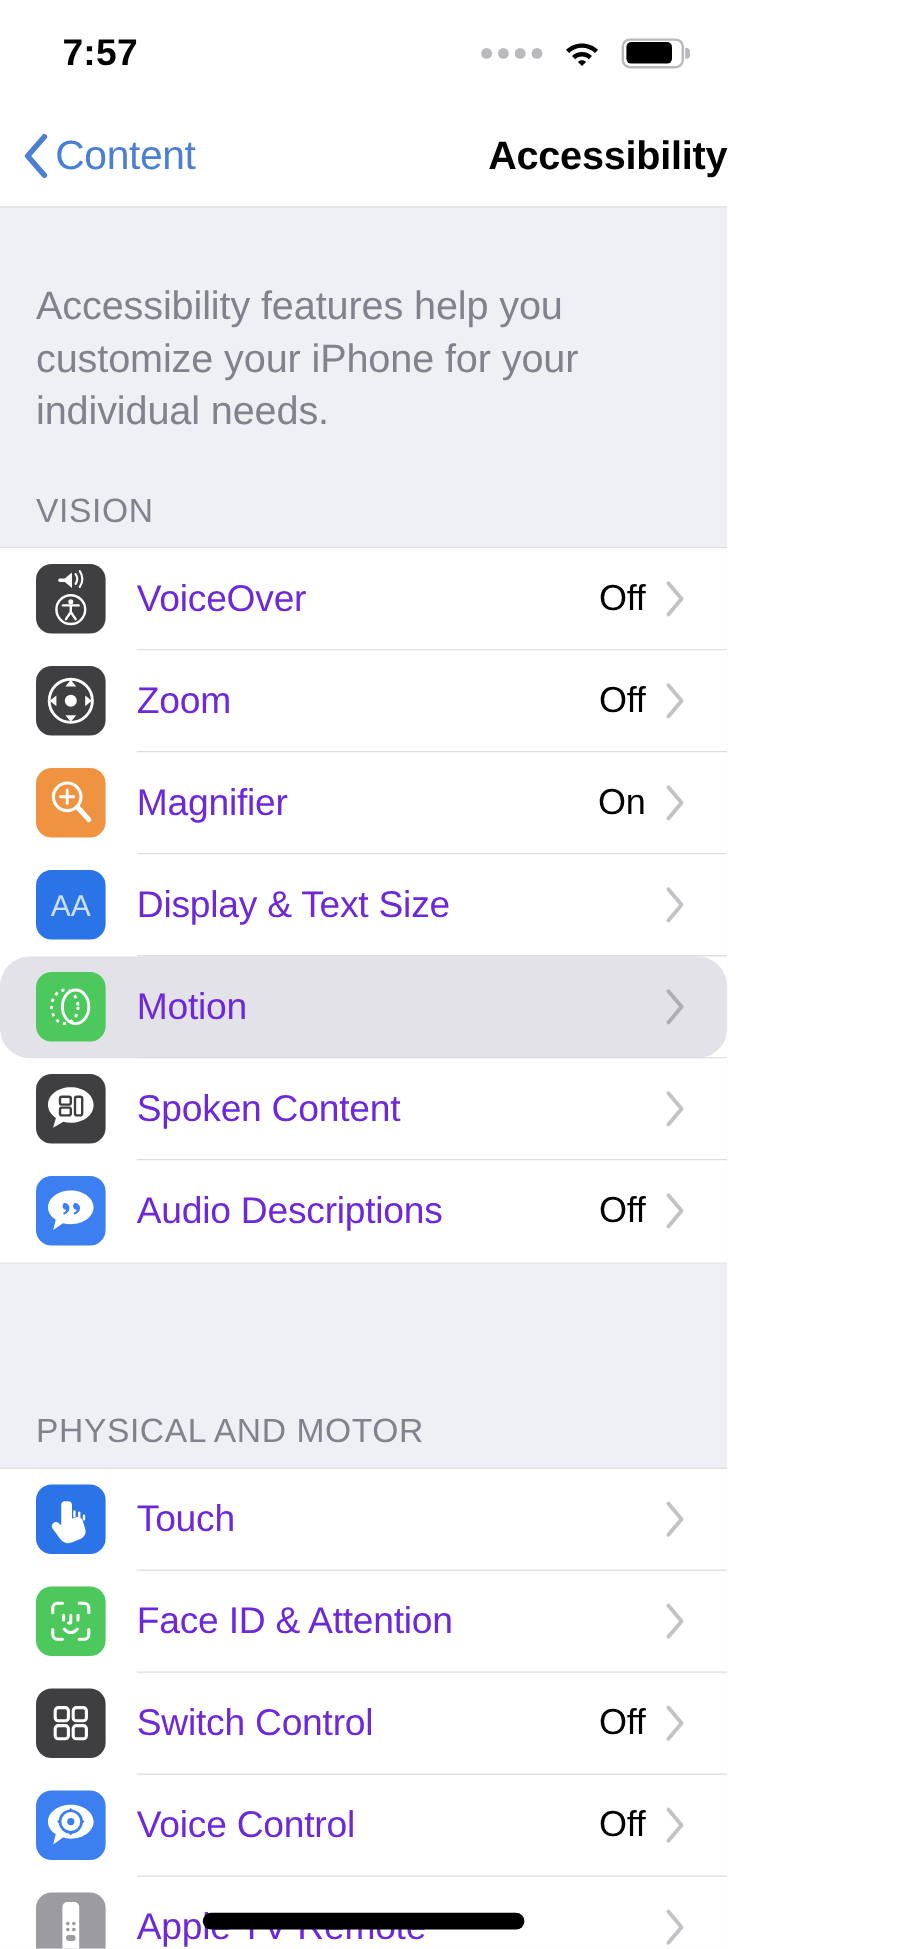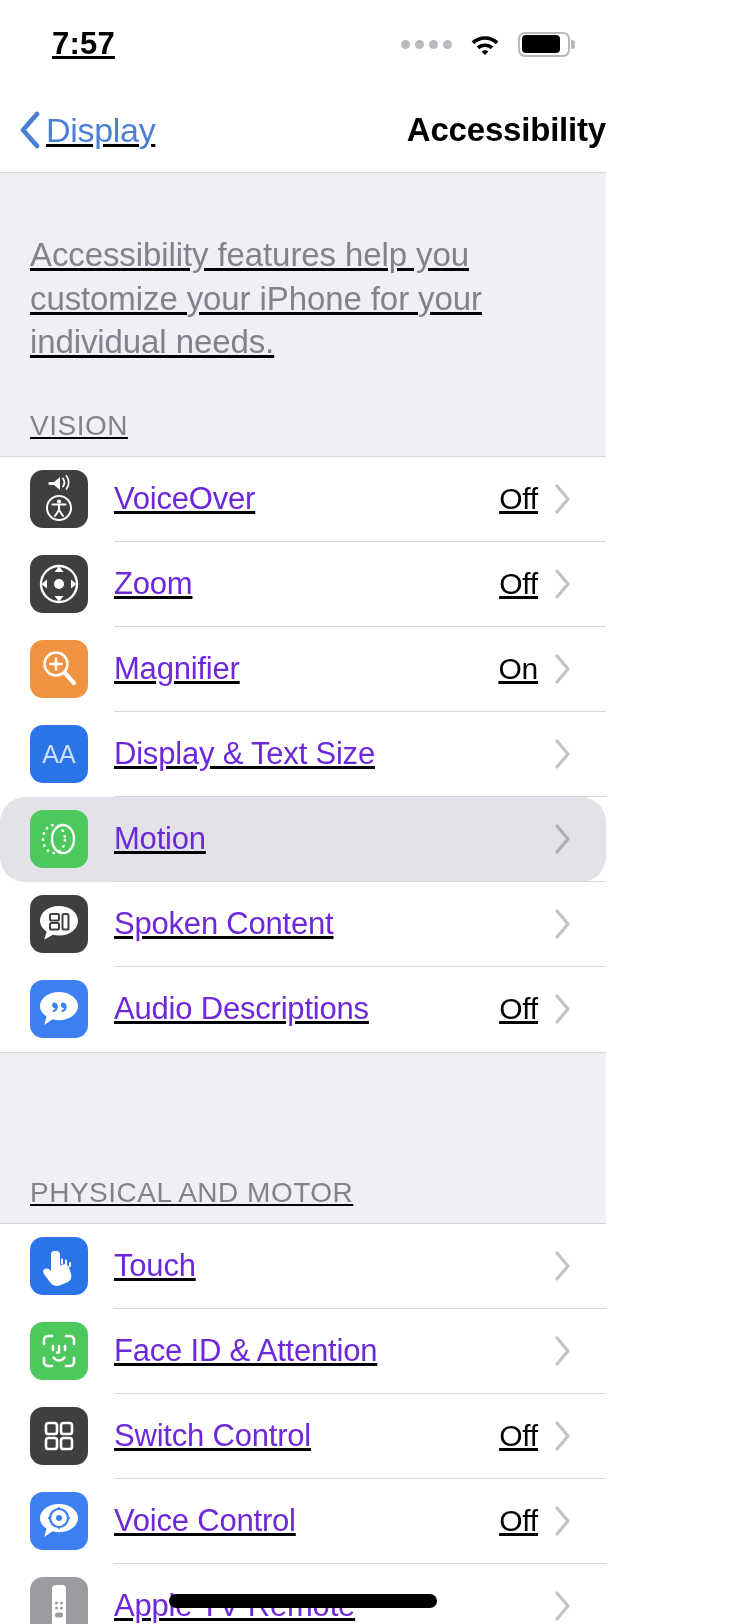--- a/index.html
+++ b/index.html
@@ -3,21 +3,21 @@
 <meta charset="utf-8">
 <style>
   * { margin:0; padding:0; box-sizing:border-box; }
   html, body {
     width:750px; height:1624px;
     font-family:"Liberation Sans", sans-serif;
     background:#ffffff;
     -webkit-font-smoothing:antialiased;
     overflow:hidden;
   }
-  .phone { position:relative; width:606px; height:1624px; background:#ffffff;text-decoration:underline; }
+  .phone { position:relative; width:606px; height:1624px; background:#ffffff; }
 
   
   .status-bar {
     height:88px; display:flex; align-items:center;
     justify-content:space-between; padding:0 36px 0 52px;
     background:#ffffff;
   }
   .status-time { font-size:31px; font-weight:bold; color:#000; letter-spacing:.2px; }
   .status-right { display:flex; align-items:center; gap:17px; }
   .cell-dots { display:flex; gap:5px; align-items:center; }
@@ -126,21 +126,21 @@
           <div class="nub"></div>
       </div>
     </div>
   </div>
 
   <div class="nav-bar">
     <div class="nav-back">
       <svg class="chev-left" viewBox="0 0 22 38">
         <path d="M19 3 L5 19 L19 35" fill="none" stroke="#4a7fd4" stroke-width="4.6" stroke-linecap="round" stroke-linejoin="round"></path>
       </svg>
-      <span class="nav-back-label">Display</span>
+      <span class="nav-back-label">Content</span>
     </div>
     <div class="nav-title">Accessibility</div>
   </div>
 
   <div class="list-body">
 
     <div class="intro-block">
       <div class="intro-text">Accessibility features help you customize your iPhone for your individual needs.</div>
     </div>
 

